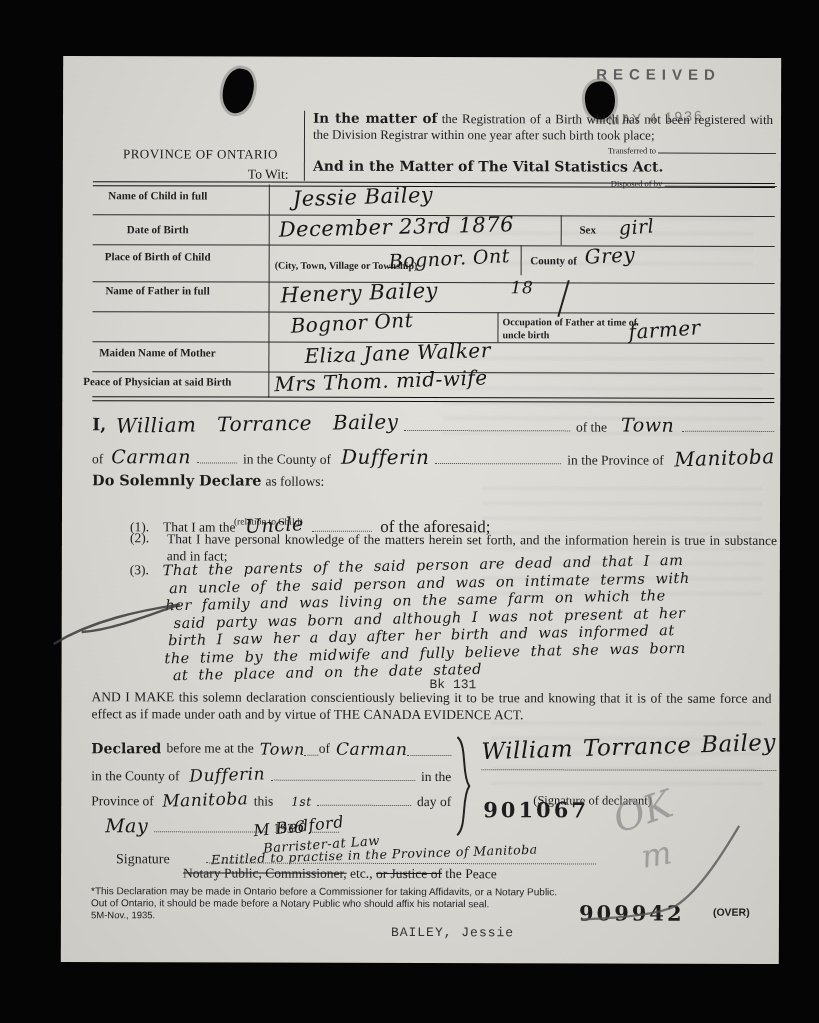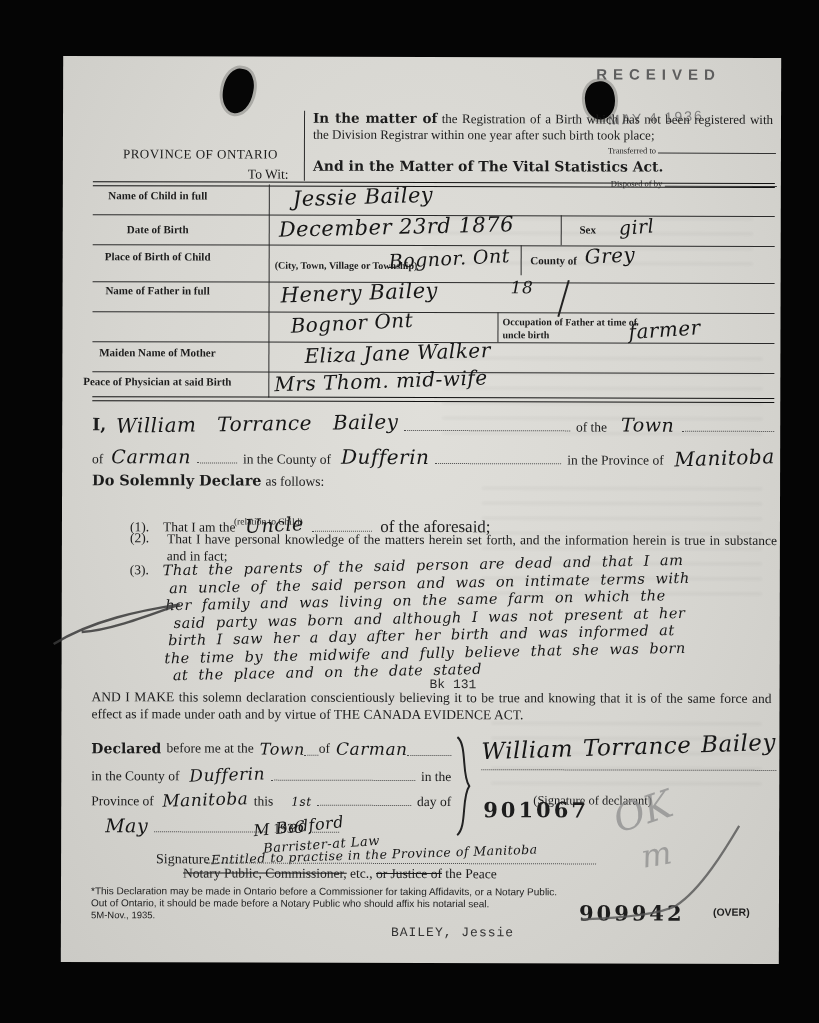--- a/index.html
+++ b/index.html
@@ -193,21 +193,21 @@
     <path d="M6,2 C16,10 10,40 18,51 C10,62 16,92 6,100" stroke="#222" stroke-width="2" fill="none"></path>
   </svg>
 
   <div class="abs hand" style="left:420px;top:676px;font-size:23px;transform:rotate(-2deg);word-spacing:2px;">William Torrance Bailey</div>
   <div class="abs" style="left:420px;top:712px;width:295px;border-bottom:1px dotted #4a4a4a;"></div>
   <div class="abs ser" style="left:472px;top:718px;font-size:12.5px;margin-top:18px;">(Signature of declarant)</div>
   <div class="abs bl" style="left:422px;top:740px;font-size:21px;letter-spacing:3px;color:#1d1d1d;">901067</div>
 
   <div class="abs hand" style="left:192px;top:760px;font-size:16px;transform:rotate(-6deg);">M Bedford</div>
   <div class="abs hand" style="left:202px;top:780px;font-size:13px;transform:rotate(-4deg);">Barrister-at Law</div>
-  <div class="abs ser" style="left:55px;top:795px;font-size:14px;margin-left:40px;">Signature</div>
+  <div class="abs ser" style="left:55px;top:795px;font-size:14px;">Signature</div>
   <div class="abs hand" style="left:150px;top:790px;font-size:12.5px;transform:rotate(-2deg);">Entitled to practise in the Province of Manitoba</div>
   <div class="abs" style="left:145px;top:806px;width:390px;border-bottom:1px dotted #4a4a4a;"></div>
   <div class="abs ser" style="left:122px;top:809px;font-size:13.5px;">
     <span class="strike">Notary Public, Commissioner,</span>
     <span>etc.,</span>
     <span class="strike">or Justice of</span>
     <span>the Peace</span>
   </div>
 
   <div class="abs sans" style="left:30px;top:829px;width:660px;font-size:10px;line-height:12px;color:#222;">

